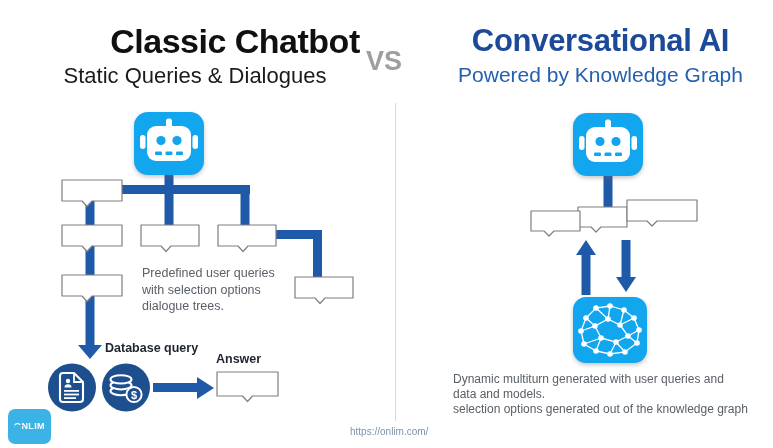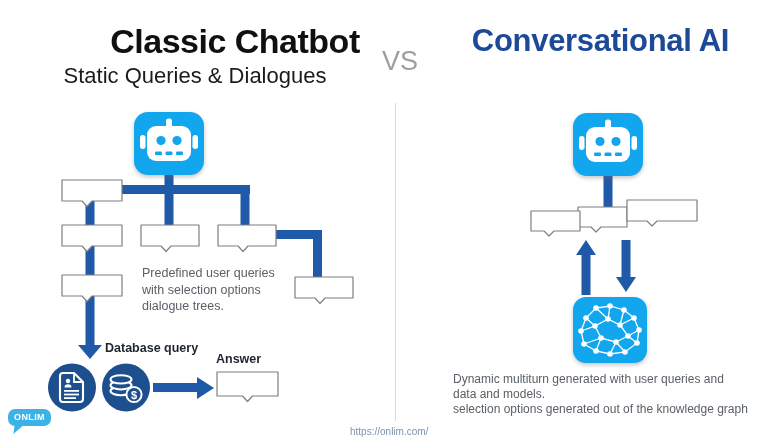--- a/index.html
+++ b/index.html
@@ -3,49 +3,50 @@
 <meta charset="utf-8">
 <style>
   html,body{margin:0;padding:0;background:#ffffff;}
   .canvas{
     position:relative;width:773px;height:448px;background:#ffffff;overflow:hidden;
     font-family:"Liberation Sans","DejaVu Sans",sans-serif;
   }
   .abs{position:absolute;}
   .title-left{left:16px;top:22px;width:390px;text-align:center;font-size:34px;font-weight:800;color:#101010;letter-spacing:-0.5px;margin-left:24px;}
   .subtitle-left{left:0;top:63px;width:390px;text-align:center;font-size:22px;font-weight:400;color:#1b1b1b;}
-  .vs{left:366px;top:46px;width:52px;text-align:right;font-size:27px;font-weight:400;color:#9e9e9e;}
+  .vs{left:366px;top:46px;width:52px;text-align:left;font-size:27px;font-weight:700;color:#9e9e9e;}
   .title-right{left:428px;top:23px;width:345px;text-align:center;font-size:31px;font-weight:800;color:#1c4a99;letter-spacing:-0.3px;}
   .subtitle-right{left:428px;top:63px;width:345px;text-align:center;font-size:21px;font-weight:500;color:#2460ae;}
   .divider{left:395px;top:103px;width:1px;height:318px;background:#d9d9d9;}
   .desc-left{left:142px;top:265px;font-size:12.5px;line-height:16.5px;color:#5a6067;}
   .desc-right{left:453px;top:372px;font-size:12px;line-height:15px;color:#5a6067;}
   .left-svg{left:0;top:100px;}
   .right-svg{left:420px;top:100px;}
   .logo{left:8px;top:409px;width:50px;height:30px;}
   .logo-bubble{
     position:absolute;left:0;top:0;background:#3cb3e6;color:#fff;font-weight:bold;
-    font-size:9px;letter-spacing:0.4px;padding:4px 6px;border-radius:7px;line-height:1;
+    font-size:9px;letter-spacing:0.4px;padding:13px 6px;border-radius:7px;line-height:1;
   }
   .logo-tail{
     position:absolute;left:6px;top:16px;width:0;height:0;
     border-top:9px solid #3cb3e6;border-right:9px solid transparent;transform:skewX(-8deg);
   }
   .footer-url{left:350px;top:426px;width:115px;text-align:left;font-size:10px;color:#7d93ad;cursor:pointer;}
   .shadowed{filter:drop-shadow(0 2px 2px rgba(110,110,110,0.40));}
 </style>
 </head>
 <body>
 
 <div class="canvas">
 
   <div class="abs title-left">Classic Chatbot</div>
   <div class="abs subtitle-left">Static Queries &amp; Dialogues</div>
   <div class="abs vs">VS</div>
   <div class="abs title-right">Conversational AI</div>
+  <div class="abs subtitle-right">Powered by Knowledge Graph</div>
 
   <div class="abs divider"></div>
 
   <svg class="abs left-svg" width="390" height="348" viewBox="0 0 390 348" xmlns="http://www.w3.org/2000/svg">
 
     <g fill="#1f5aa8">
       <rect x="164.5" y="70" width="9" height="55"></rect>
       <rect x="120" y="85" width="130" height="9"></rect>
       <rect x="240.5" y="85" width="9" height="40"></rect>
       <rect x="85.5" y="98" width="9" height="28"></rect>

